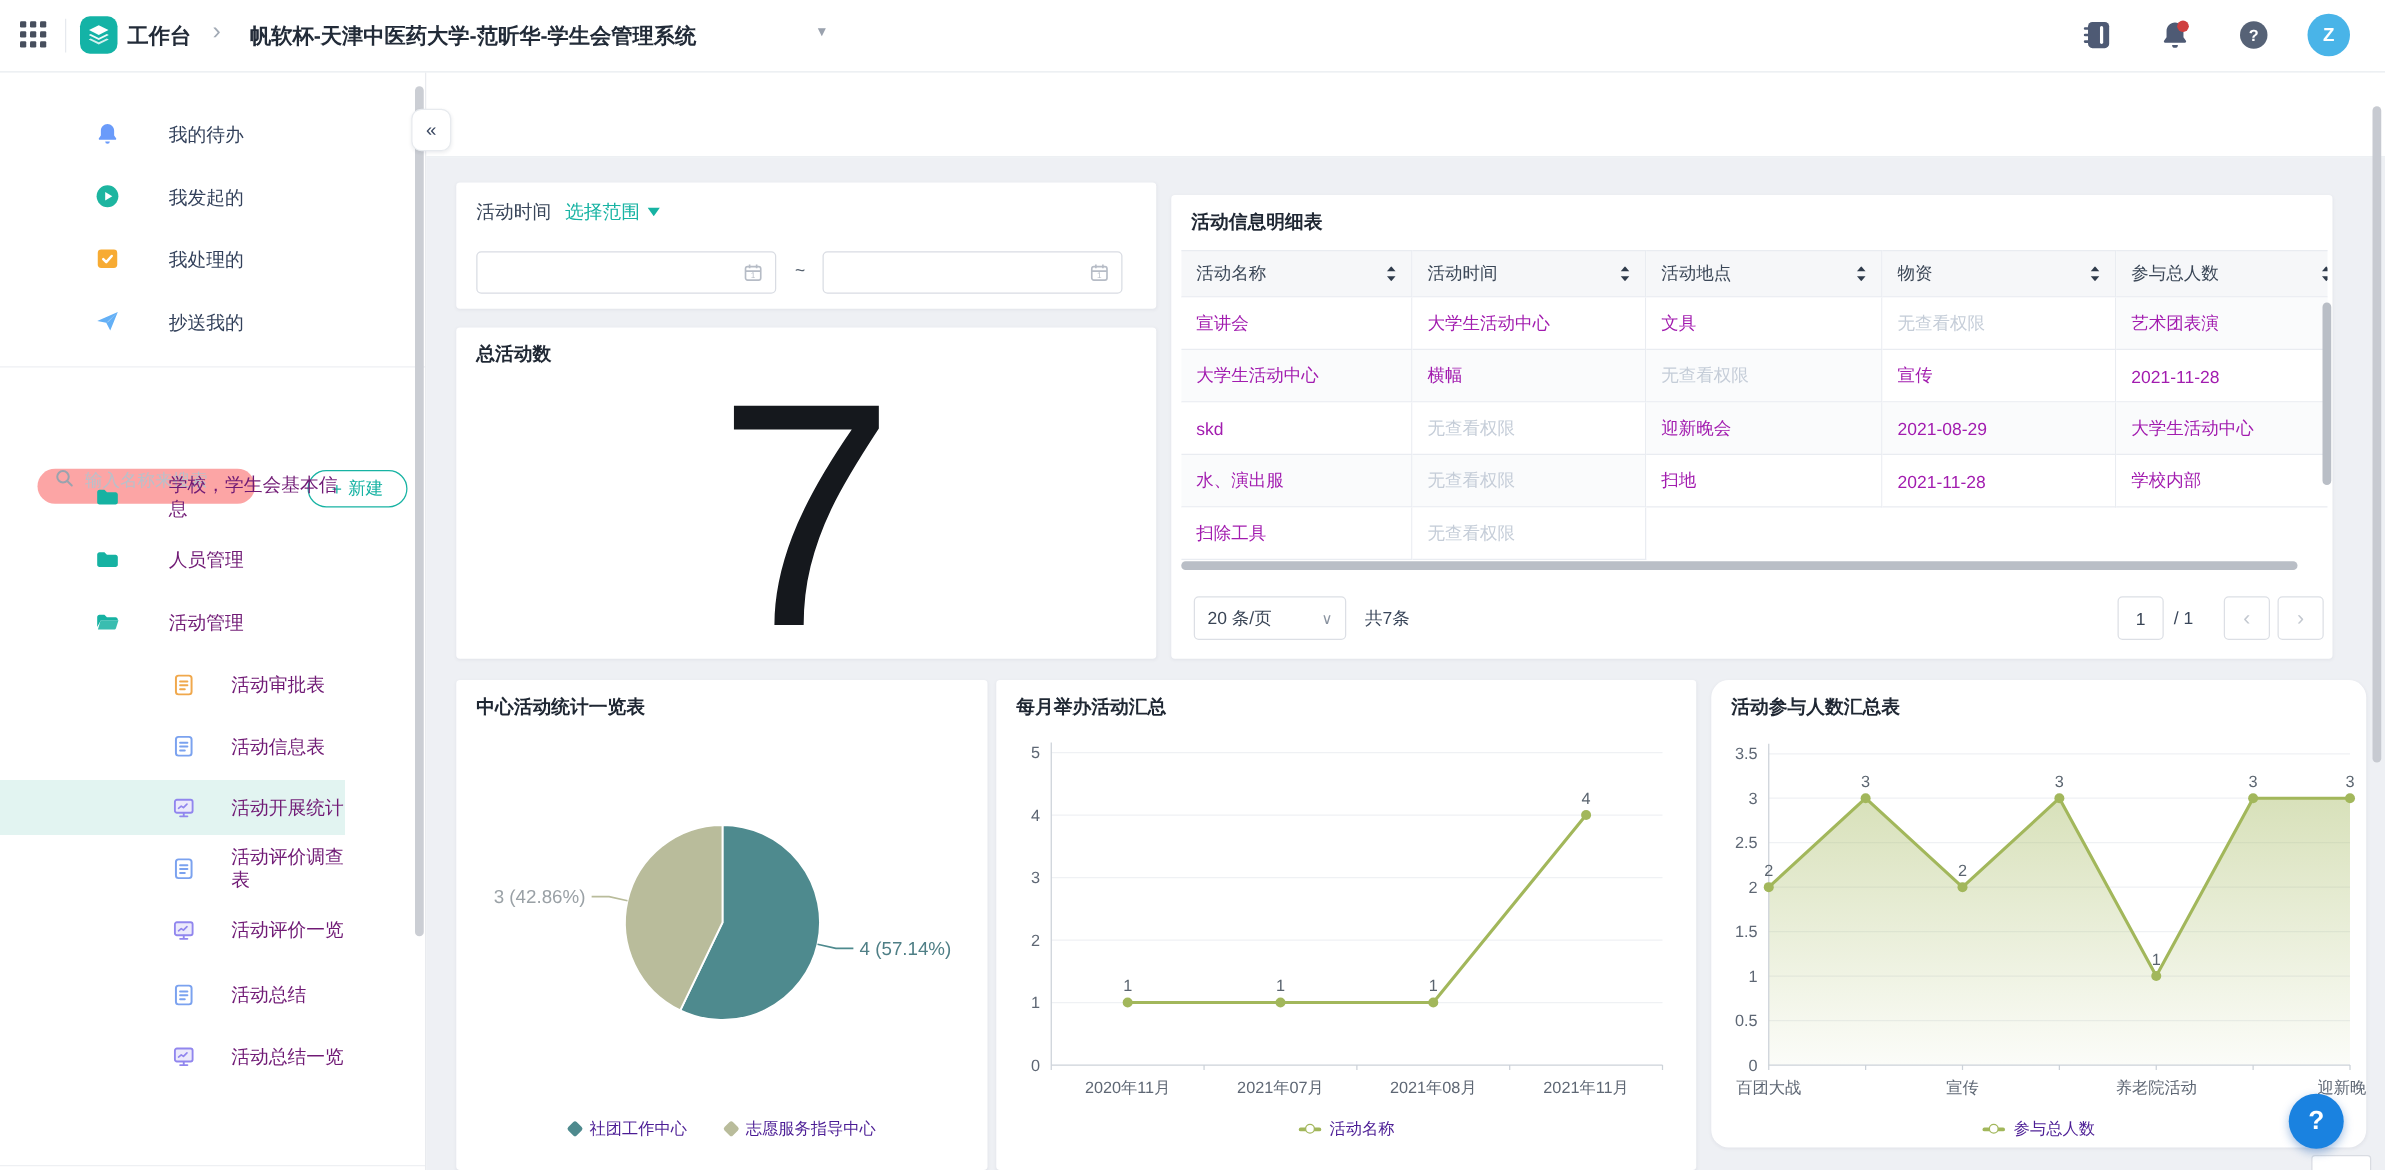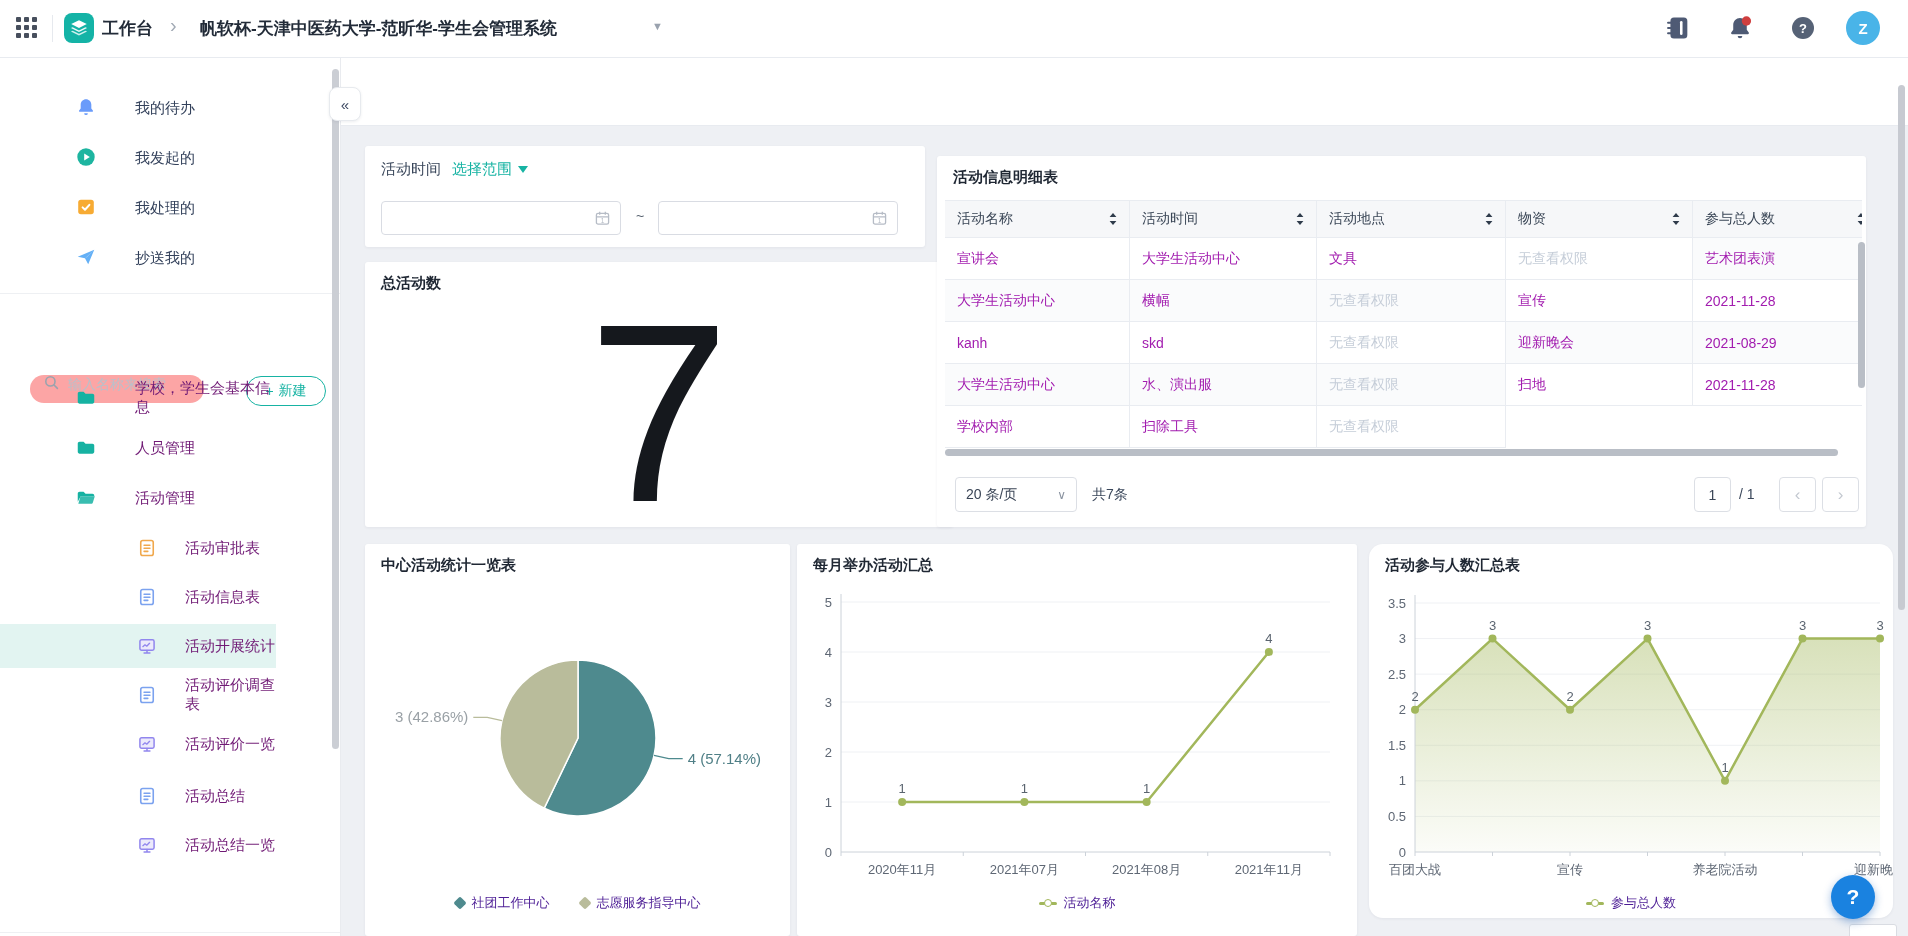--- a/index.html
+++ b/index.html
@@ -45,21 +45,21 @@
             font-size:14px;color:#33415b;display:flex;align-items:center;justify-content:center;cursor:pointer;}
   
   .card{position:absolute;background:#fff;border-radius:3px;box-shadow:0 1px 3px rgba(30,40,60,.06);overflow:hidden;}
   .ttl{position:absolute;left:16px;top:12px;font-size:15px;font-weight:700;color:#1f2733;z-index:2;}
   #card-filter{left:365px;top:146px;width:560px;height:101px;}
   #f-label{position:absolute;left:16px;top:14px;font-size:15px;color:#39465a;}
   #f-range{position:absolute;left:87px;top:14px;font-size:15px;color:#17b3a3;cursor:pointer;display:flex;gap:6px;align-items:center;}
   .date-input{position:absolute;top:55px;width:240px;height:34px;border:1px solid #d9dce3;border-radius:4px;background:#fff;
               display:flex;align-items:center;justify-content:flex-end;box-sizing:border-box;padding-right:10px;cursor:text;}
   #f-tilde{position:absolute;left:266px;top:62px;width:18px;text-align:center;color:#55606e;font-size:14px;}
-  #card-total{left:365px;top:262px;width:560px;height:265px;padding-left:28px;}
+  #card-total{left:365px;top:262px;width:560px;height:265px;}
   #total-value{position:absolute;left:0;top:36px;right:0;bottom:0;display:flex;align-items:center;justify-content:center;
                font-size:255px;line-height:1;font-weight:400;color:#15181d;}
   #card-table{left:937px;top:156px;width:929px;height:371px;}
   #tbl-clip{position:absolute;left:8px;top:44px;width:917px;height:249px;overflow:hidden;}
   #tbl{display:grid;grid-template-columns:185px 187px 189px 187px 185px;width:933px;font-size:14px;}
   .th{background:#f6f7f9;height:38px;box-sizing:border-box;border-bottom:1px solid #e9ecf1;border-top:1px solid #e9ecf1;border-right:1px solid #e9ecf1;
       display:flex;align-items:center;justify-content:space-between;padding:0 12px;color:#3b4757;cursor:pointer;}
   .td{height:42px;box-sizing:border-box;border-bottom:1px solid #e9ecf1;border-right:1px solid #e9ecf1;background:#fff;
       display:flex;align-items:center;padding:0 12px;color:#a21caf;}
   .td.zebra{background:#fafbfc;}
@@ -373,21 +373,20 @@
           <div class="td">宣讲会</div>
           <div class="td">大学生活动中心</div>
           <div class="td">文具</div>
           <div class="td muted">无查看权限</div>
           <div class="td zebra">艺术团表演</div>
           <div class="td zebra">大学生活动中心</div>
           <div class="td zebra">横幅</div>
           <div class="td zebra muted">无查看权限</div>
           <div class="td">宣传</div>
           <div class="td">2021-11-28</div>
-          <div class="td">kanh</div>
           <div class="td">skd</div>
           <div class="td muted">无查看权限</div>
           <div class="td zebra">迎新晚会</div>
           <div class="td zebra">2021-08-29</div>
           <div class="td zebra">大学生活动中心</div>
           <div class="td zebra">水、演出服</div>
           <div class="td zebra muted">无查看权限</div>
           <div class="td">扫地</div>
           <div class="td">2021-11-28</div>
           <div class="td">学校内部</div>

